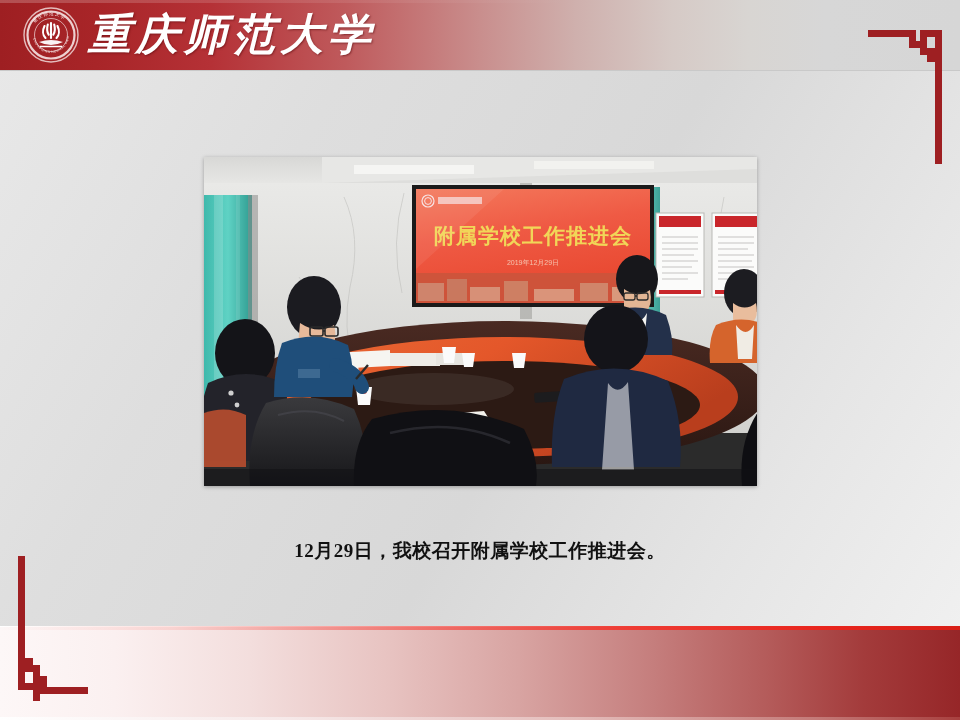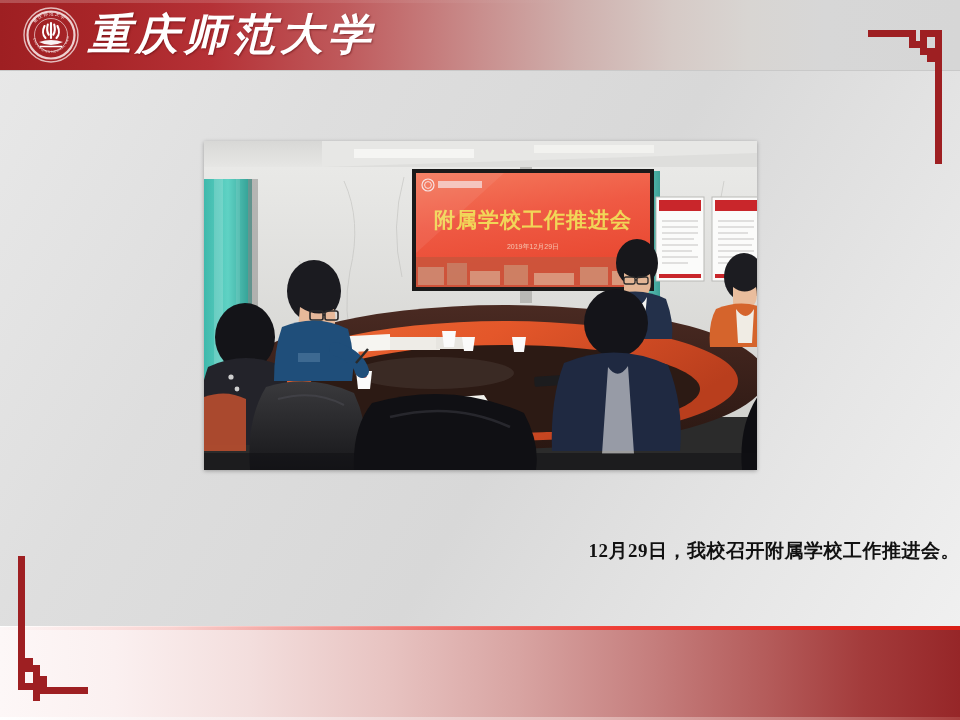--- a/index.html
+++ b/index.html
@@ -90,36 +90,36 @@
     left: 14px;
     bottom: 12px;
     width: 78px;
     height: 152px;
   }
 
   
   .photo-frame {
     position: absolute;
     left: 204px;
-    top: 141px;
+    top: 157px;
     width: 553px;
     height: 329px;
     overflow: hidden;
     box-shadow: 0 1px 4px rgba(0,0,0,.30);
     background: #2b2b2b;
   }
   .photo-frame svg { display: block; }
 
   
   .caption {
     position: absolute;
     left: 0;
     top: 538px;
     width: 960px;
-    text-align: right;
+    text-align: center;
     font-family: "Liberation Serif", "DejaVu Serif", serif;
     font-size: 19px;
     font-weight: bold;
     color: #111111;
     letter-spacing: .5px;
   }
 
   
   .footer-band {
     position: absolute;

